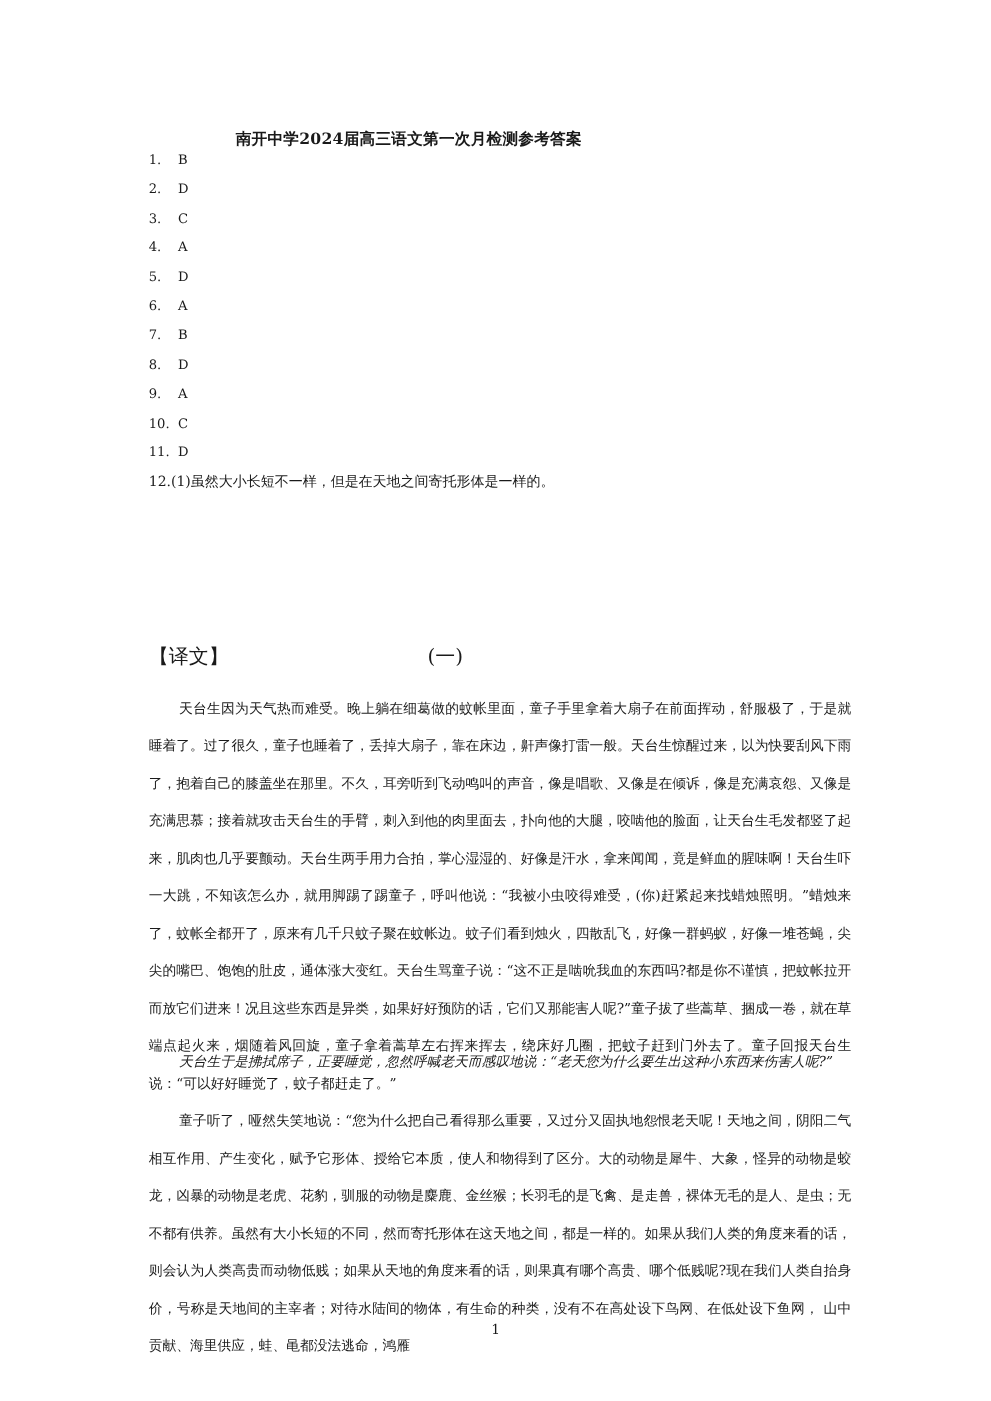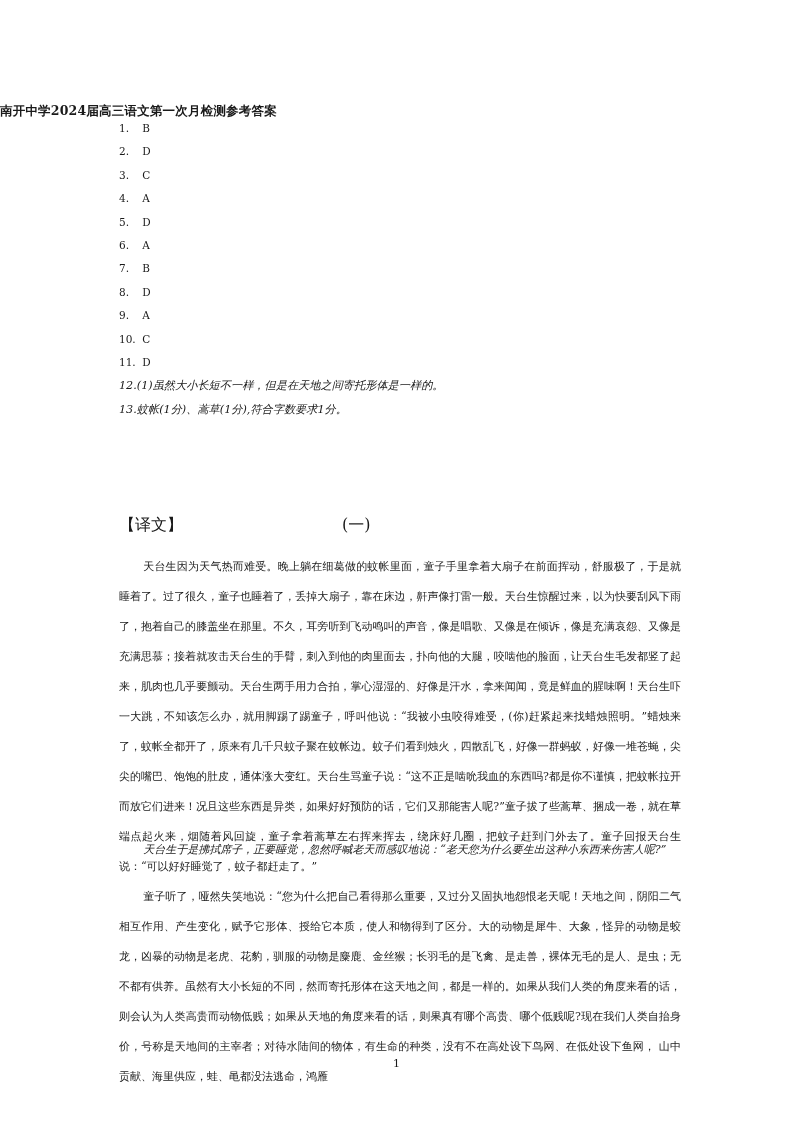--- a/index.html
+++ b/index.html
@@ -2,29 +2,29 @@
 <html><head>
 <meta charset="utf-8">
 <style>
   html, body { margin: 0; padding: 0; background: #ffffff; }
   body {
     width: 793px; height: 1121px; position: relative; overflow: hidden;
     font-family: "DejaVu Serif", "Liberation Serif", serif;
     color: #1a1a1a;
   }
   .title {
-    position: absolute; top: 103px; left: 0; width: 654px; 
+    position: absolute; top: 103px; left: 0; width: 654px; text-align: center;
     font-size: 12.5px; font-weight: bold; letter-spacing: 0.2px;
   }
   .answers { position: absolute; top: 117px; left: 119px; }
   .ans {
     font-size: 10.5px; height: 23.4px; line-height: 23.4px; white-space: nowrap;
   }
   .ans .num { display: inline-block; min-width: 20px; }
-  .q12 { position: absolute; left: 119px; top: 374px; width: 570px; font-size: 11.2px; font-style: italic; }
+  .q12 { position: absolute; left: 119px; top: 374px; width: 570px; font-size: 11.2px; }
   .line { height: 23.6px; line-height: 23.6px; white-space: nowrap; }
   .indent1 { padding-left: 14px; }
   .indent2 { padding-left: 8px; }
   .yiwen-head { position: absolute; left: 119px; top: 514px; width: 570px; height: 22px; font-size: 16px; line-height: 22px; }
   .yiwen-head .section { position: absolute; left: 223px; top: 0; }
   .para { position: absolute; left: 119px; width: 562px; font-size: 11px; line-height: 30px; text-align: justify; text-indent: 2.2em; margin-top: 16px; }
   .page-num { position: absolute; top: 1057px; left: 0; width: 793px; text-align: center; font-size: 11px; }
 </style>
 </head>
 <body>
@@ -40,21 +40,20 @@
   <div class="ans"><span class="num">6.</span> <span>A</span></div>
   <div class="ans"><span class="num">7.</span> <span>B</span></div>
   <div class="ans"><span class="num">8.</span> <span>D</span></div>
   <div class="ans"><span class="num">9.</span> <span>A</span></div>
   <div class="ans"><span class="num">10.</span> <span>C</span></div>
   <div class="ans"><span class="num">11.</span> <span>D</span></div>
 </div>
 
 <div class="q12">
   <div class="line">12.(1)虽然大小长短不一样，但是在天地之间寄托形体是一样的。</div>
-  <div class="line">13.蚊帐(1分)、蒿草(1分),符合字数要求1分。</div>
 </div>
 
 <div class="yiwen-head">
   <span>【译文】</span>
   <span class="section">(一)</span>
 </div>
 
 <div class="para" style="top:536px;">天台生因为天气热而难受。晚上躺在细葛做的蚊帐里面，童子手里拿着大扇子在前面挥动，舒服极了，于是就睡着了。过了很久，童子也睡着了，丢掉大扇子，靠在床边，鼾声像打雷一般。天台生惊醒过来，以为快要刮风下雨了，抱着自己的膝盖坐在那里。不久，耳旁听到飞动鸣叫的声音，像是唱歌、又像是在倾诉，像是充满哀怨、又像是充满思慕；接着就攻击天台生的手臂，刺入到他的肉里面去，扑向他的大腿，咬啮他的脸面，让天台生毛发都竖了起来，肌肉也几乎要颤动。天台生两手用力合拍，掌心湿湿的、好像是汗水，拿来闻闻，竟是鲜血的腥味啊！天台生吓一大跳，不知该怎么办，就用脚踢了踢童子，呼叫他说：“我被小虫咬得难受，(你)赶紧起来找蜡烛照明。”蜡烛来了，蚊帐全都开了，原来有几千只蚊子聚在蚊帐边。蚊子们看到烛火，四散乱飞，好像一群蚂蚁，好像一堆苍蝇，尖尖的嘴巴、饱饱的肚皮，通体涨大变红。天台生骂童子说：“这不正是啮吮我血的东西吗?都是你不谨慎，把蚊帐拉开而放它们进来！况且这些东西是异类，如果好好预防的话，它们又那能害人呢?”童子拔了些蒿草、捆成一卷，就在草端点起火来，烟随着风回旋，童子拿着蒿草左右挥来挥去，绕床好几圈，把蚊子赶到门外去了。童子回报天台生说：“可以好好睡觉了，蚊子都赶走了。”</div>
 <div class="para" style="top:819px;font-style:italic;">天台生于是拂拭席子，正要睡觉，忽然呼喊老天而感叹地说：“老天您为什么要生出这种小东西来伤害人呢?”</div>
 <div class="para" style="top:866px;">童子听了，哑然失笑地说：“您为什么把自己看得那么重要，又过分又固执地怨恨老天呢！天地之间，阴阳二气相互作用、产生变化，赋予它形体、授给它本质，使人和物得到了区分。大的动物是犀牛、大象，怪异的动物是蛟龙，凶暴的动物是老虎、花豹，驯服的动物是麋鹿、金丝猴；长羽毛的是飞禽、是走兽，裸体无毛的是人、是虫；无不都有供养。虽然有大小长短的不同，然而寄托形体在这天地之间，都是一样的。如果从我们人类的角度来看的话，则会认为人类高贵而动物低贱；如果从天地的角度来看的话，则果真有哪个高贵、哪个低贱呢?现在我们人类自抬身价，号称是天地间的主宰者；对待水陆间的物体，有生命的种类，没有不在高处设下鸟网、在低处设下鱼网， 山中贡献、海里供应，蛙、黾都没法逃命，鸿雁</div>

